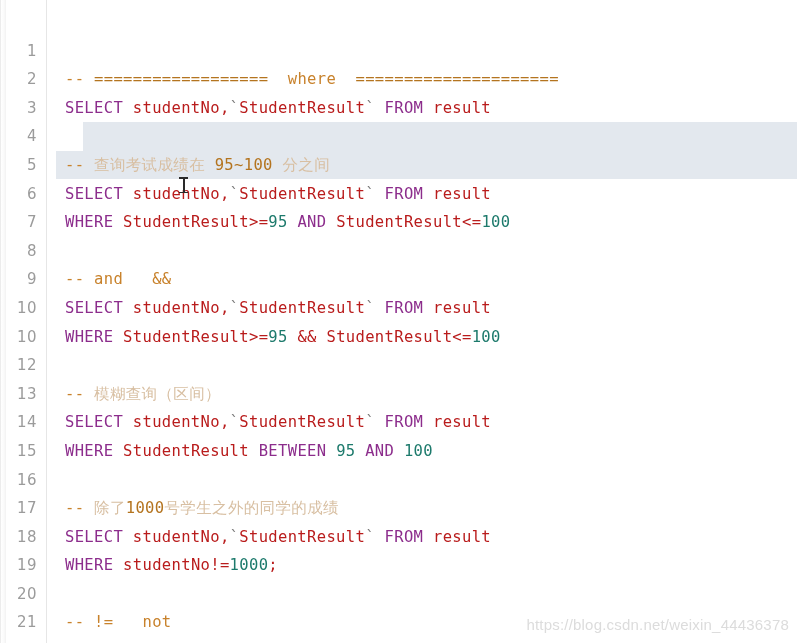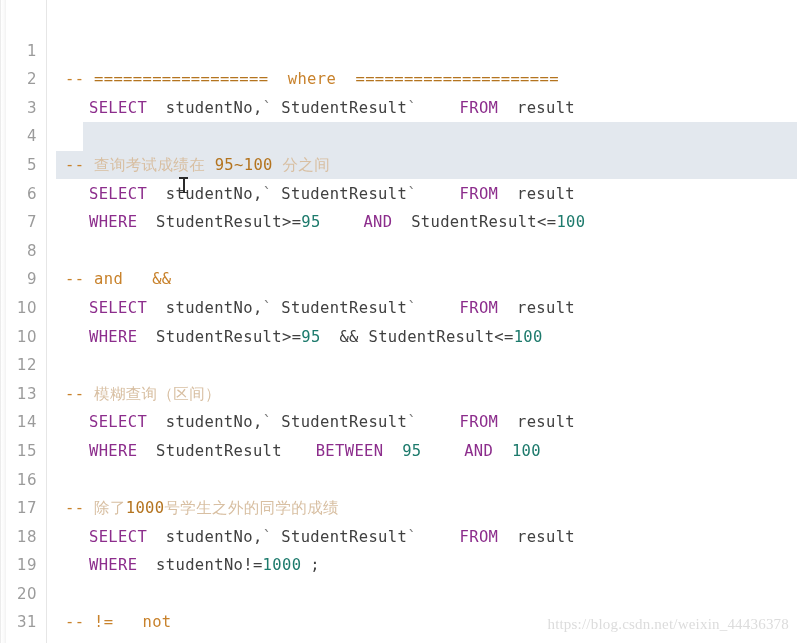--- a/index.html
+++ b/index.html
@@ -71,22 +71,22 @@
     letter-spacing: 0.35px;
   }
 
   
   .sel-band {
     position: absolute;
     background: #e3e8ee;
   }
 
   
-  .kw   { color: #8c2d8c; margin-left: 24px; }
-  .id   { color: #404040; margin-left: 9px; }
+  .kw   { color: #8c2d8c; }
+  .id   { color: #b91c1c; }
   .num  { color: #1d7a6c; text-align: right; }
   .cmt  { color: #c8822c; }
   .cmt-dim { color: #d8bfa2; }
   .cmt-strong { color: #b4741f; }
   .tick { color: #777777; }
 
   .cjk {
     font-family: "DejaVu Sans", "Liberation Sans", sans-serif;
   }
 
@@ -109,21 +109,21 @@
     width: 9px; height: 1.5px;
     background: #2a2a2a;
   }
   .ibeam .cap-t { top: 1px; }
   .ibeam .cap-b { bottom: 1px; }
 
   .watermark {
     position: absolute;
     color: #dcdcdc;
     font-size: 15px;
-    font-family: Liberation Serif, serif;
+    font-family: Liberation Sans, sans-serif;
     letter-spacing: 0.2px;
     white-space: nowrap;
     user-select: none;
     margin-left: 28px;
   }
 </style>
 </head>
 <body>
 
 <div id="editor">
@@ -231,21 +231,21 @@
       <span class="ln">19</span>
       <span class="code"></span>
     </div>
 
     <div class="line">
       <span class="ln">20</span>
       <span class="code"><span class="cmt">-- </span><span class="cmt">!=</span><span class="cmt">   </span><span class="cmt">not</span></span>
     </div>
 
     <div class="line">
-      <span class="ln">31</span>
+      <span class="ln">21</span>
       <span class="code"><span class="kw">SELECT</span><span class="id"> studentNo,</span><span class="tick">`</span><span class="id">StudentResult</span><span class="tick">`</span><span class="id"> </span><span class="kw">FROM</span><span class="id"> result</span></span>
     </div>
 
     <div class="line">
       <span class="ln">22</span>
       
     </div>
 
   </div>
 

